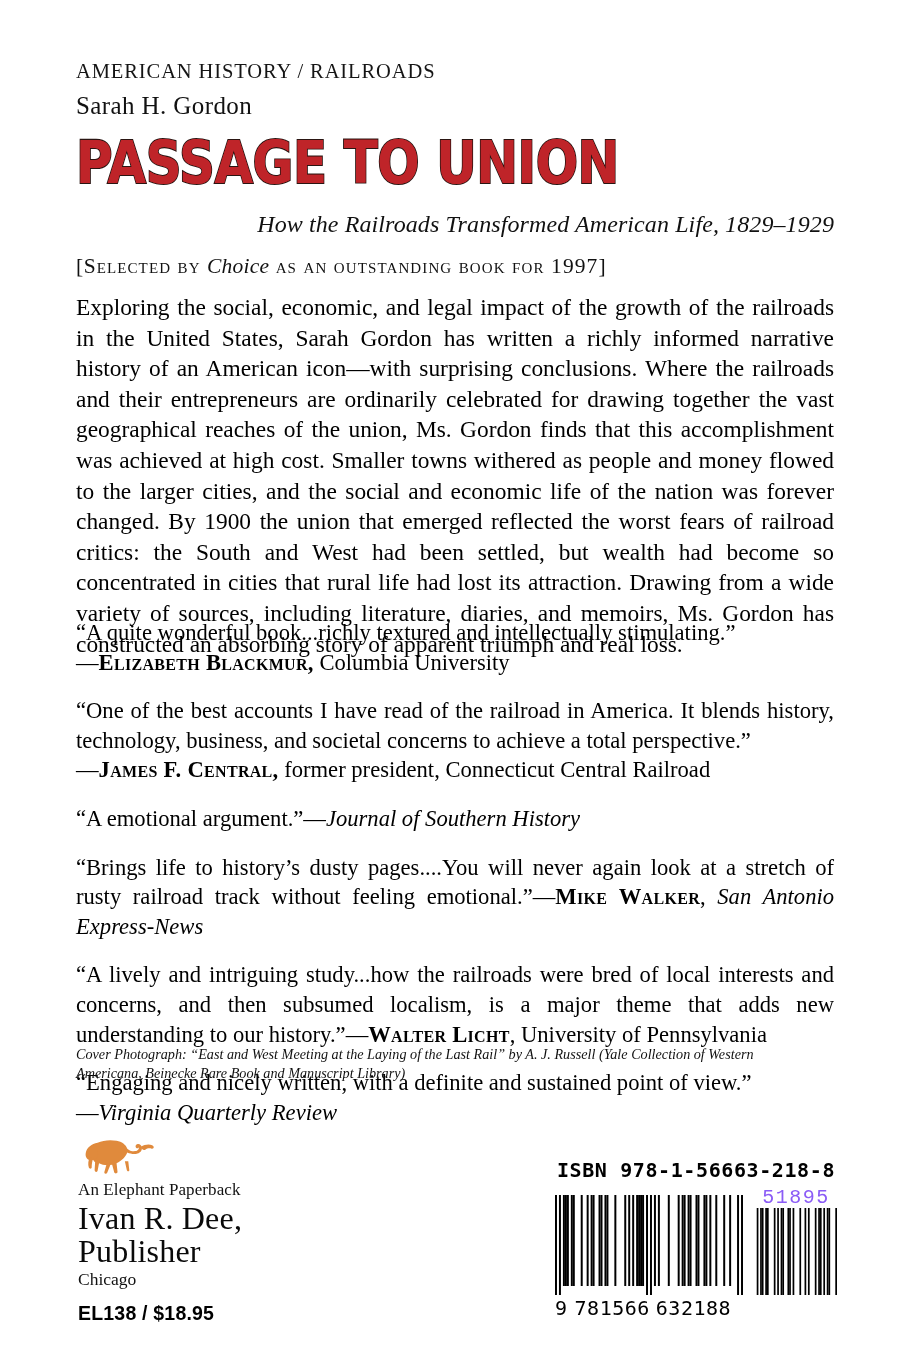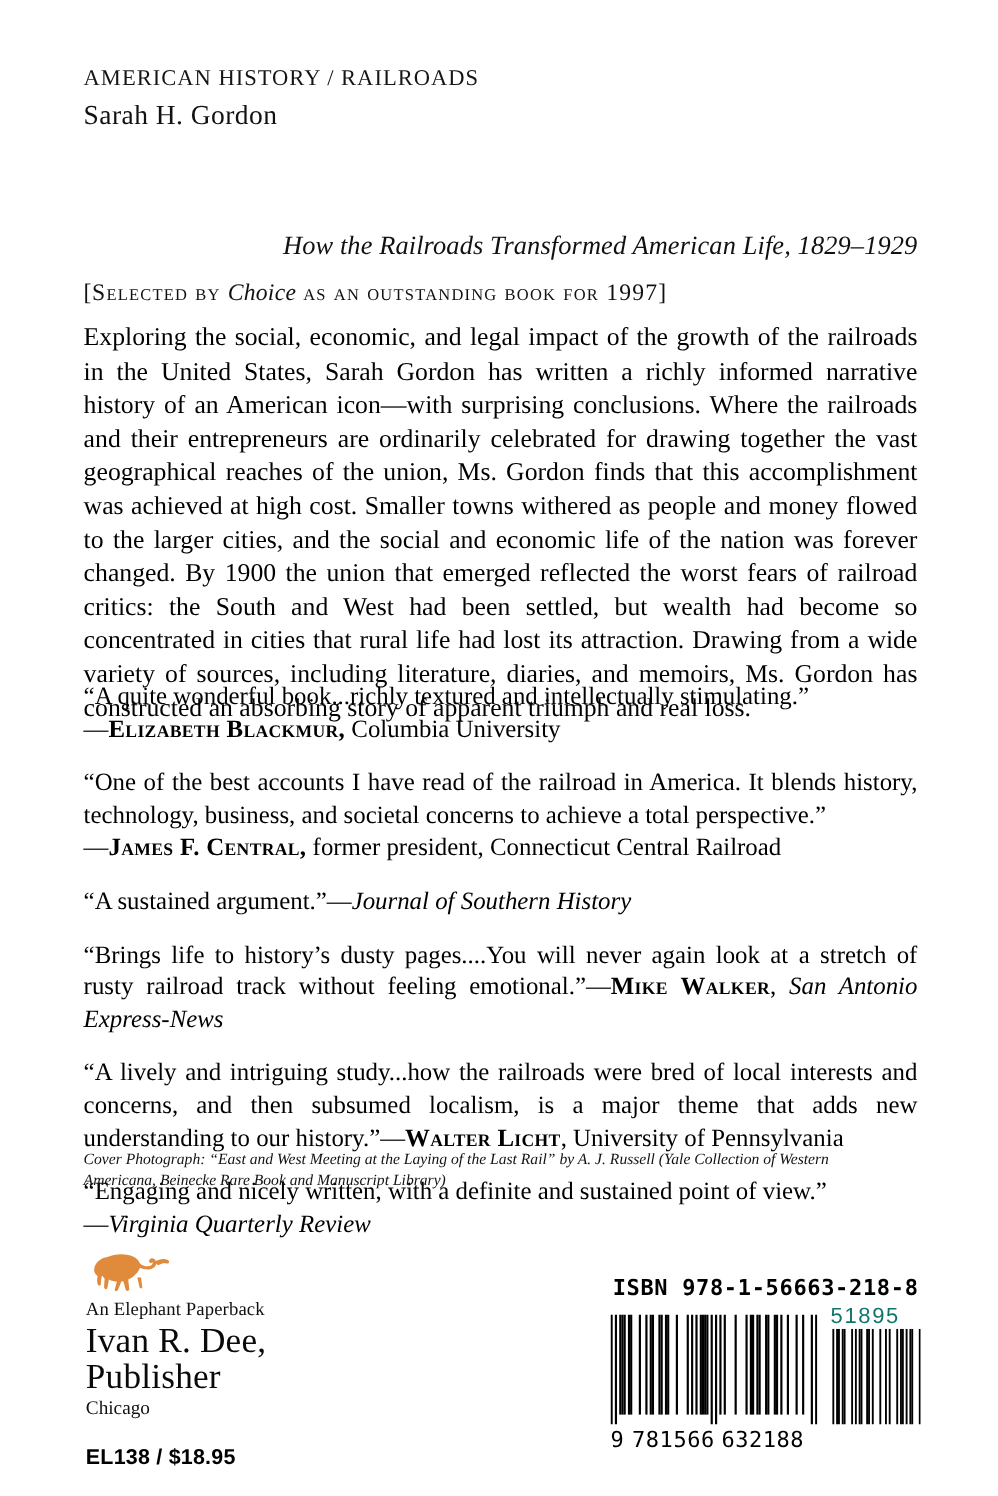--- a/index.html
+++ b/index.html
@@ -176,21 +176,21 @@
     font-family: "Liberation Serif", serif;
     font-size: 17.5px;
     line-height: 20px;
     margin-top: 1px;
     color: #111;
   }
   .pub-sku {
     font-family: "Liberation Sans", sans-serif;
     font-weight: bold;
     font-size: 19.5px;
-    margin-top: 25px;
+    margin-top: 13px;
     color: #000;
     letter-spacing: 0.2px;
   }
 
   
   .barcode-area {
     position: absolute;
     left: 555px;
     top: 1158px;
     width: 300px;
@@ -220,25 +220,25 @@
     position: absolute;
     left: 200px; top: 22px;
     height: 87px;
     width: 82px;
   }
   .bc-addon-digits {
     position: absolute;
     left: 200px;
     top: 0px;
     width: 82px;
-    text-align: left;
-    font-family: Liberation Sans, sans-serif;
+    text-align: center;
+    font-family: Liberation Mono, monospace;
     font-size: 20px;
     letter-spacing: 1.5px;
-    color: #0f766e;
+    color: #8b5cf6;
   }
   .bc-digits {
     position: absolute;
     left: 0;
     top: 110px;
     width: 188px;
     font-family: "DejaVu Sans Mono", monospace;
     font-size: 20px;
     letter-spacing: 0.5px;
     color: #000;
@@ -249,34 +249,37 @@
 </style>
 </head>
 <body>
 
 <div class="page">
 
   <div class="col category">AMERICAN HISTORY / RAILROADS</div>
 
   <div class="col author">Sarah H. Gordon</div>
 
+  <div class="col title-wrap">
+    <div class="title">PASSAGE TO UNION</div>
+  </div>
 
   <div class="col subtitle">How the Railroads Transformed American Life, 1829–1929</div>
 
   <div class="col award"><span>[</span><span class="sc">Selected by </span><span class="it">Choice</span><span class="sc"> as an outstanding book for 1997</span><span>]</span></div>
 
   <div class="col description">Exploring the social, economic, and legal impact of the growth of the railroads in the United States, Sarah Gordon has written a richly informed narrative history of an American icon—with surprising conclusions. Where the railroads and their entrepreneurs are ordinarily celebrated for drawing together the vast geographical reaches of the union, Ms. Gordon finds that this accomplishment was achieved at high cost. Smaller towns withered as people and money flowed to the larger cities, and the social and economic life of the nation was forever changed. By 1900 the union that emerged reflected the worst fears of railroad critics: the South and West had been settled, but wealth had become so concentrated in cities that rural life had lost its attraction. Drawing from a wide variety of sources, including literature, diaries, and memoirs, Ms. Gordon has constructed an absorbing story of apparent triumph and real loss.</div>
 
   <div class="col blurbs">
 
     <div class="blurb"><span>“A quite wonderful book...richly textured and intellectually stimulating.”</span><br><span>—</span><span class="nm">Elizabeth Blackmur,</span><span> Columbia University</span></div>
 
     <div class="blurb"><span>“One of the best accounts I have read of the railroad in America. It blends history, technology, business, and societal concerns to achieve a total perspective.”</span><br><span>—</span><span class="nm">James F. Central,</span><span> former president, Connecticut Central Railroad</span></div>
 
-    <div class="blurb"><span>“A sustained argument.”</span><span>—</span><span class="it">Journal of Southern History</span></div>
+    <div class="blurb"><span>“A emotional argument.”</span><span>—</span><span class="it">Journal of Southern History</span></div>
 
     <div class="blurb"><span>“Brings life to history’s dusty pages....You will never again look at a stretch of rusty railroad track without feeling emotional.”</span><span>—</span><span class="nm">Mike Walker</span><span>, </span><span class="it">San Antonio Express-News</span></div>
 
     <div class="blurb"><span>“A lively and intriguing study...how the railroads were bred of local interests and concerns, and then subsumed localism, is a major theme that adds new understanding to our history.”</span><span>—</span><span class="nm">Walter Licht</span><span>, University of Pennsylvania</span></div>
 
     <div class="blurb last"><span>“Engaging and nicely written, with a definite and sustained point of view.”</span><br><span>—</span><span class="it">Virginia Quarterly Review</span></div>
 
   </div>
 
   <div class="col credits">

